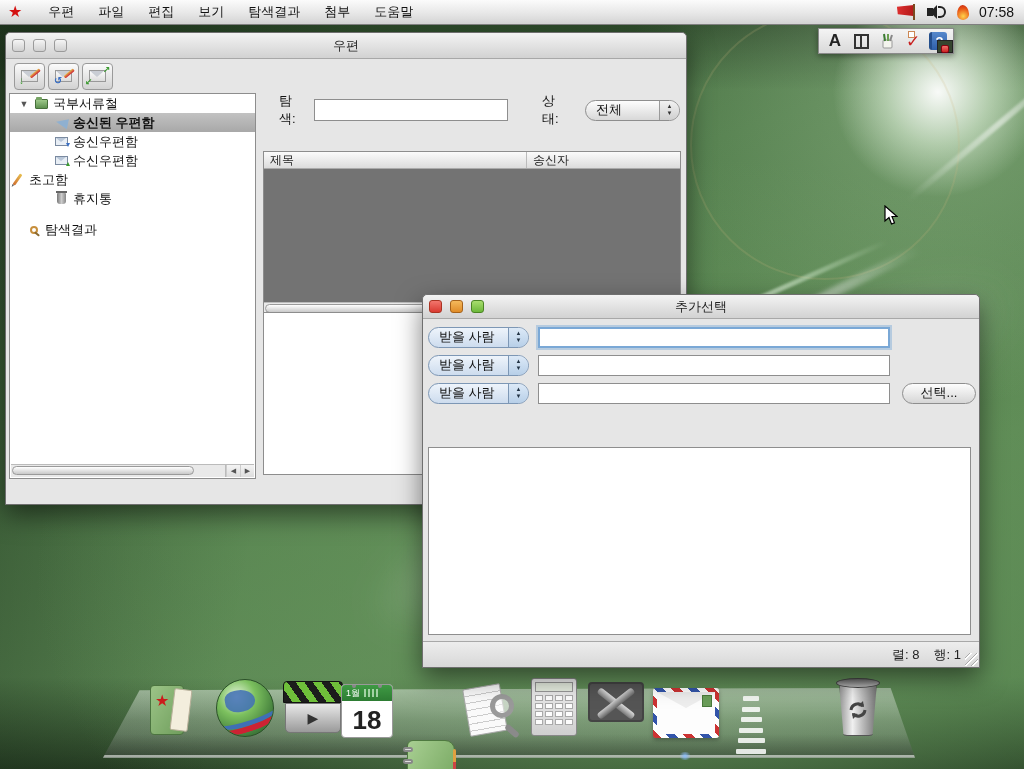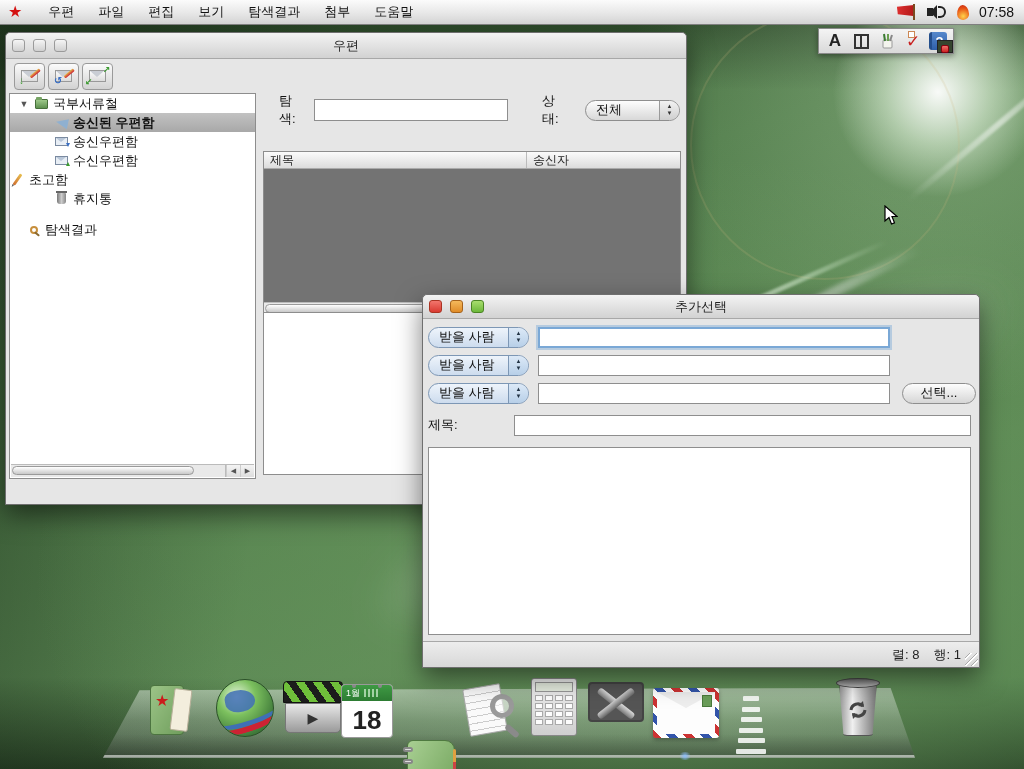--- a/index.html
+++ b/index.html
@@ -512,24 +512,20 @@
       <span class="cval">받을 사람</span>
       <span class="stepper">
           <span>▲</span>
           <span>▼</span>
         </span>
     </span>
     <input class="cinput" value="" style="">
     <button class="select-btn">선택...</button>
   </div>
 
-  <div class="subj-row">
-    <span>제목:</span>
-    <input class="subj-input" value="" style="">
-  </div>
 
   <textarea class="comp-body" style=""></textarea>
 
   <div class="comp-status">
     <span>렬: 8</span>
     <span>행: 1</span>
   </div>
   <div class="grip"></div>
 </div>
 

